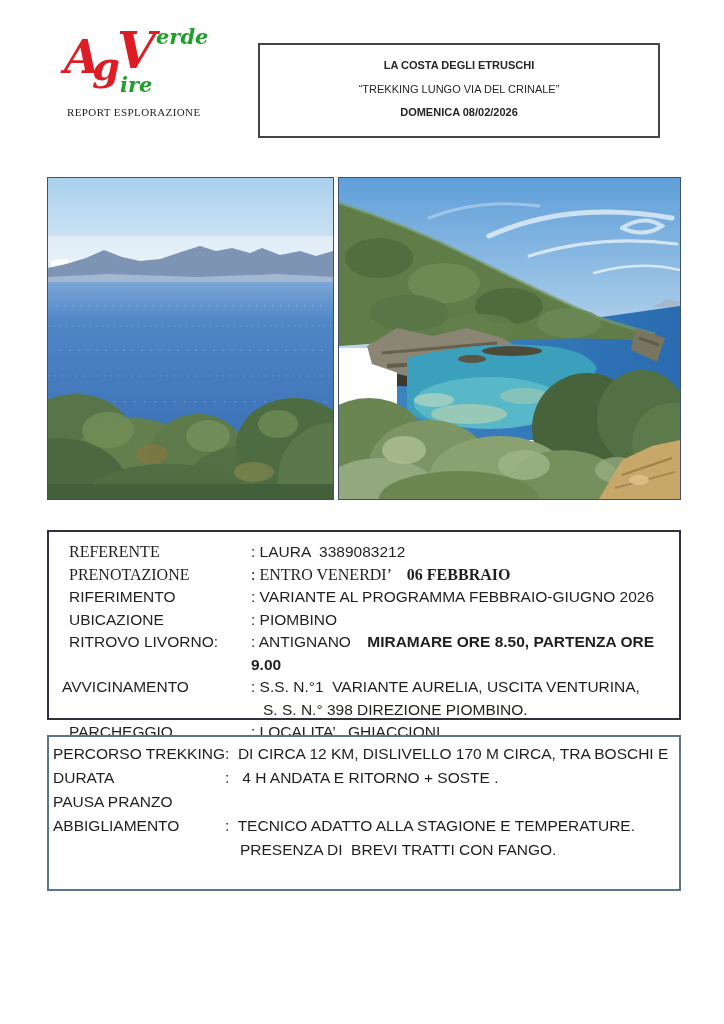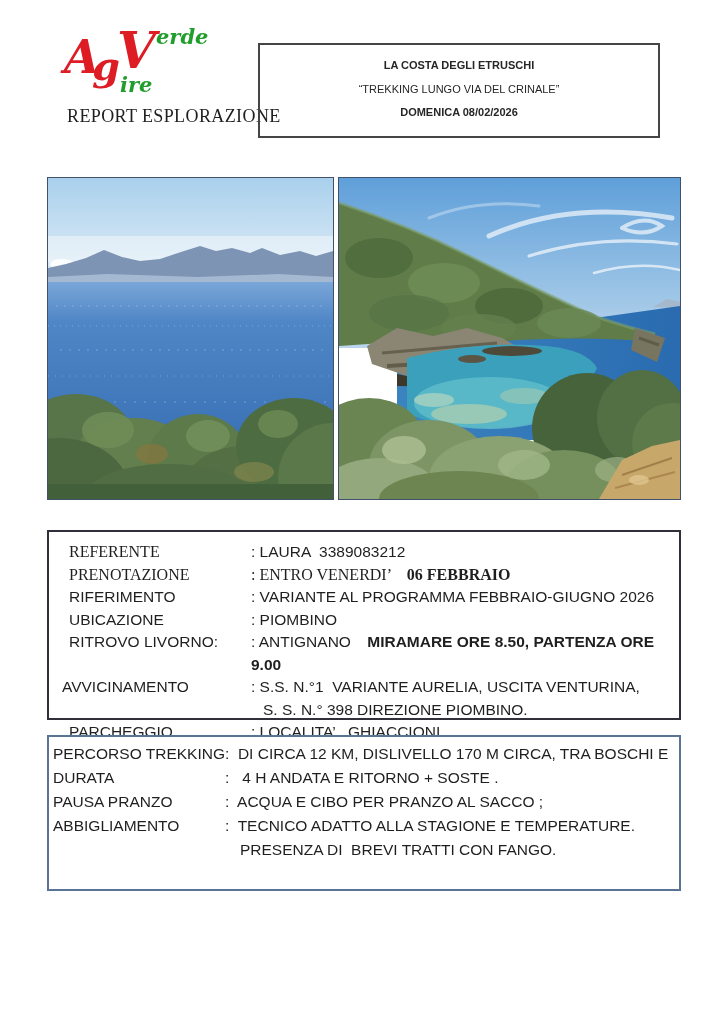--- a/index.html
+++ b/index.html
@@ -12,21 +12,21 @@
   .logo { position:absolute; left:62px; top:24px; width:150px; height:80px;
           font-family:"DejaVu Serif", serif; font-style:italic; }
   .logo span { position:absolute; line-height:1; }
   .logo .l-a    { left:2px;  top:10px; font-size:46px; font-weight:bold; }
   .logo .l-g    { left:30px; top:22px; font-size:40px; font-weight:bold; }
   .logo .l-v    { left:55px; top:2px;  font-size:50px; font-weight:bold; }
   .logo .l-erde { left:94px; top:2px;  font-size:21px; font-weight:bold; }
   .logo .l-ire  { left:58px; top:50px; font-size:21px; font-weight:bold; }
 
   .report-label { position:absolute; left:67px; top:106px;
-    font-family:"Liberation Serif", serif; font-size:18px; letter-spacing:.4px; }
+    font-family:"Liberation Serif", serif; font-size:11px; letter-spacing:.4px; }
 
   
   .title-box { position:absolute; left:258px; top:43px; width:402px; height:95px;
     border:2px solid #454545; box-sizing:border-box; text-align:center;
     padding-top:9px; font-size:11px; line-height:23.5px; color:#262626; }
   .title-box .bold { font-weight:bold; }
 
   
   .photos { position:absolute; left:47px; top:177px; width:634px; height:323px;
     display:flex; justify-content:space-between; }
@@ -237,21 +237,20 @@
     <div class="row">
       <span class="lbl">PERCORSO TREKKING</span>
       <span class="val">:  DI CIRCA 12 KM, DISLIVELLO 170 M CIRCA, TRA BOSCHI E</span>
     </div>
     <div class="row">
       <span class="lbl">DURATA</span>
       <span class="val">:   4 H ANDATA E RITORNO + SOSTE .</span>
     </div>
     <div class="row">
       <span class="lbl">PAUSA PRANZO</span>
-      <span class="val">:  ACQUA E CIBO PER PRANZO AL SACCO ;</span>
     </div>
     <div class="row">
       <span class="lbl">ABBIGLIAMENTO</span>
       <span class="val">:  TECNICO ADATTO ALLA STAGIONE E TEMPERATURE.</span>
     </div>
     <div class="row cont">
       <span class="lbl"></span>
     </div>
     <div class="row cont">
       <span class="lbl"></span>

